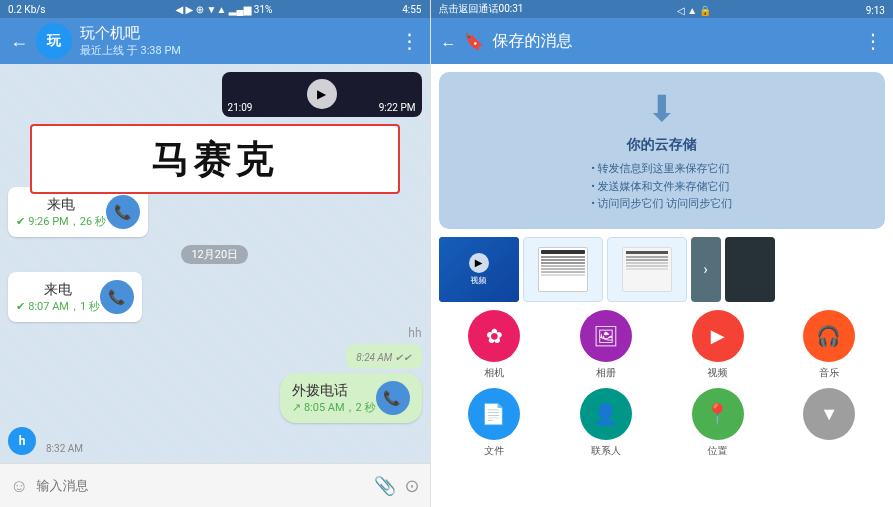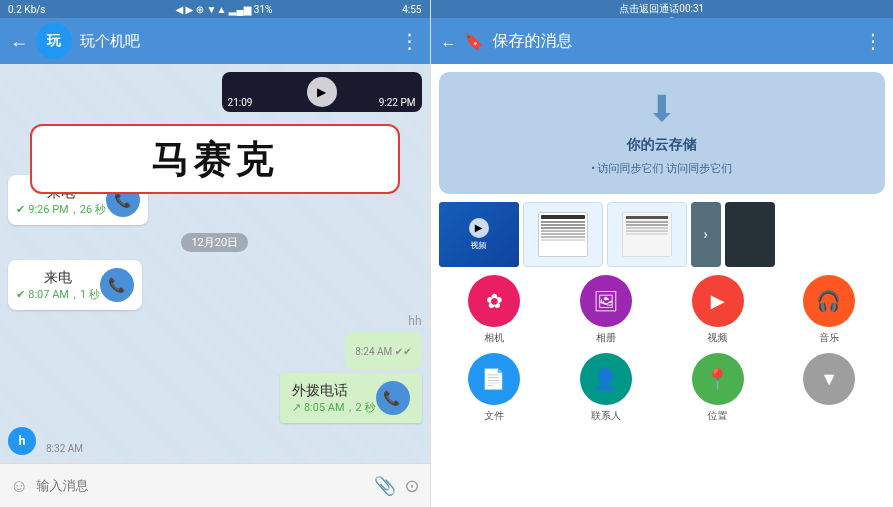--- a/index.html
+++ b/index.html
@@ -144,21 +144,21 @@
     }
 
     
     .mosaic-overlay {
       position: absolute;
       top: 60px;
       left: 30px;
       right: 30px;
       background: #fff;
       border: 2.5px solid #e53935;
-      border-radius: 12px;
+      border-radius: 4px;
       display: flex;
       align-items: center;
       justify-content: center;
       height: 70px;
       z-index: 10;
     }
 
     .mosaic-text {
       font-size: 38px;
       font-weight: bold;
@@ -245,46 +245,47 @@
       align-items: center;
       justify-content: center;
       color: #fff;
       font-size: 14px;
     }
 
     
     .msg-out {
       background: #d4f0c8;
       border-radius: 8px;
-      padding: 12px 10px;
+      padding: 6px 10px;
       max-width: 200px;
       align-self: flex-end;
       font-size: 13px;
       color: #333;
       position: relative;
+      font-style: italic;
     }
 
     .msg-out .msg-time {
       font-size: 10px;
       color: #888;
       text-align: right;
       margin-top: 2px;
     }
 
     .msg-out-label {
       font-size: 12px;
       color: #999;
       align-self: flex-end;
       margin-bottom: 2px;
     }
 
     
     .msg-call-out {
       background: #d4f0c8;
-      border-radius: 3px;
+      border-radius: 16px;
       padding: 8px 12px;
       display: flex;
       align-items: center;
       justify-content: space-between;
       max-width: 230px;
       align-self: flex-end;
       box-shadow: 0 1px 2px rgba(0,0,0,0.15);
     }
 
     .msg-call-out .call-info .call-title {
@@ -366,23 +367,22 @@
       overflow: hidden;
     }
 
     .status-bar-right {
       background: #3d7ab5;
       color: #fff;
       font-size: 10px;
       padding: 2px 8px;
       display: flex;
       justify-content: space-between;
-      align-items: center;
+      align-items: flex-end;
       height: 18px;
-      flex-direction: column;
     }
 
     .header-right {
       background: #4a90d9;
       color: #fff;
       display: flex;
       align-items: center;
       padding: 6px 10px;
       height: 46px;
       gap: 8px;
@@ -523,20 +523,21 @@
     <span>4:55</span>
   </div>
 
   <div class="header-left">
     <span class="back-icon">←</span>
     <div class="header-avatar">
       <span>玩</span>
     </div>
     <div class="header-info">
       <div class="header-name">玩个机吧</div>
+      <div class="header-status">最近上线 于 3:38 PM</div>
     </div>
     <span class="header-more">⋮</span>
   </div>
 
   <div class="chat-area">
 
     <div class="msg-video" style="align-self: flex-end; margin-bottom: 2px;">
       <div class="play-btn">▶</div>
       <span class="duration">21:09</span>
       <span class="time">9:22 PM</span>
@@ -623,20 +624,22 @@
     <span class="back-icon">←</span>
     <span>🔖</span>
     <span class="header-right-title">保存的消息</span>
     <span class="header-more">⋮</span>
   </div>
 
   <div class="cloud-storage-card">
     <span class="cloud-icon">⬇</span>
     <div class="cloud-title">你的云存储</div>
     <div class="cloud-desc">
+      <div>• 转发信息到这里来保存它们</div>
+      <div>• 发送媒体和文件来存储它们</div>
       <div>• 访问同步它们 访问同步它们</div>
     </div>
   </div>
 
   <div class="media-row">
 
     <div class="media-thumb-video">
       <div style="position:absolute; width:100%; height:100%; background: linear-gradient(135deg, #1565c0, #0d47a1); border-radius:4px; opacity:0.9;"></div>
       <div style="position:relative; z-index:1; display:flex; flex-direction:column; align-items:center; gap:2px;">
         <div style="width:20px; height:20px; background:rgba(255,255,255,0.8); border-radius:50%; display:flex; align-items:center; justify-content:center; font-size:10px;">▶</div>

